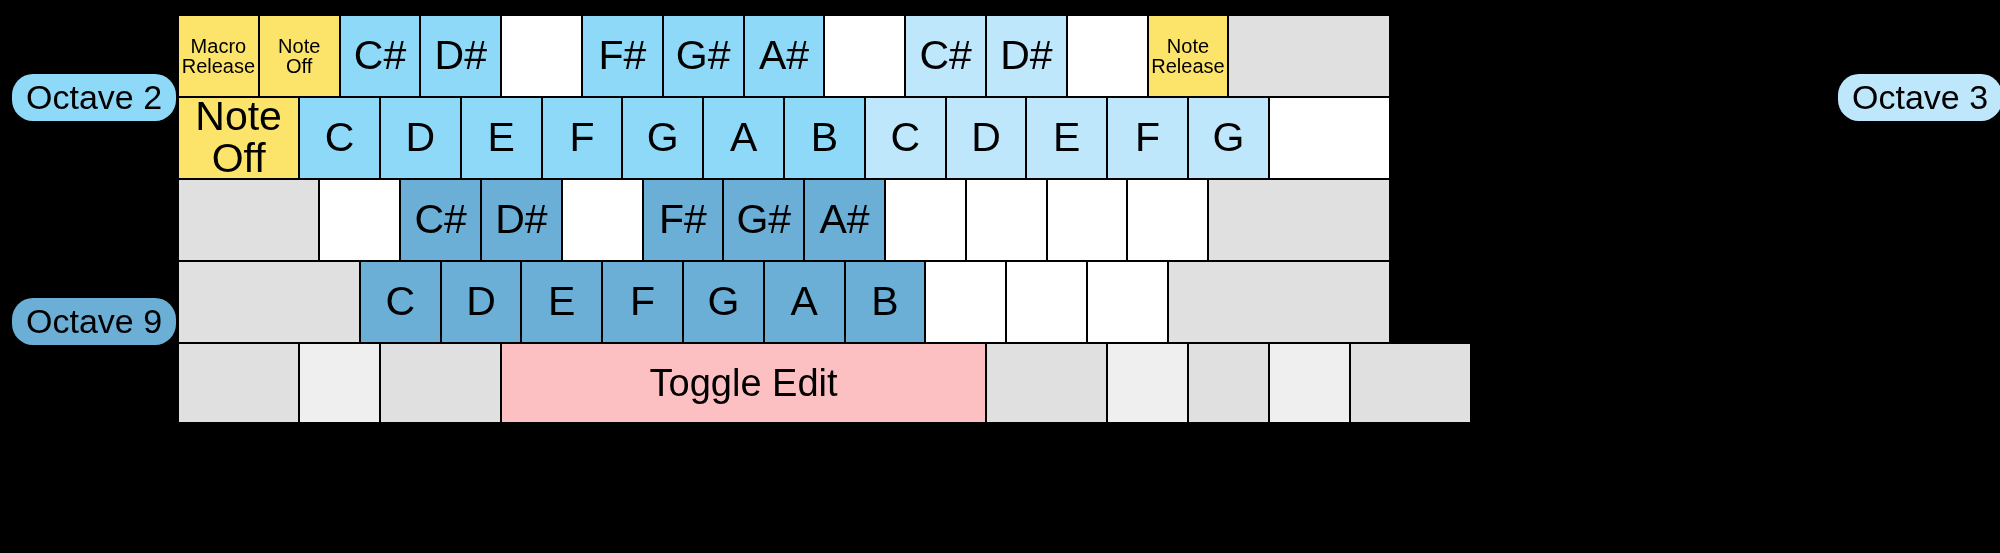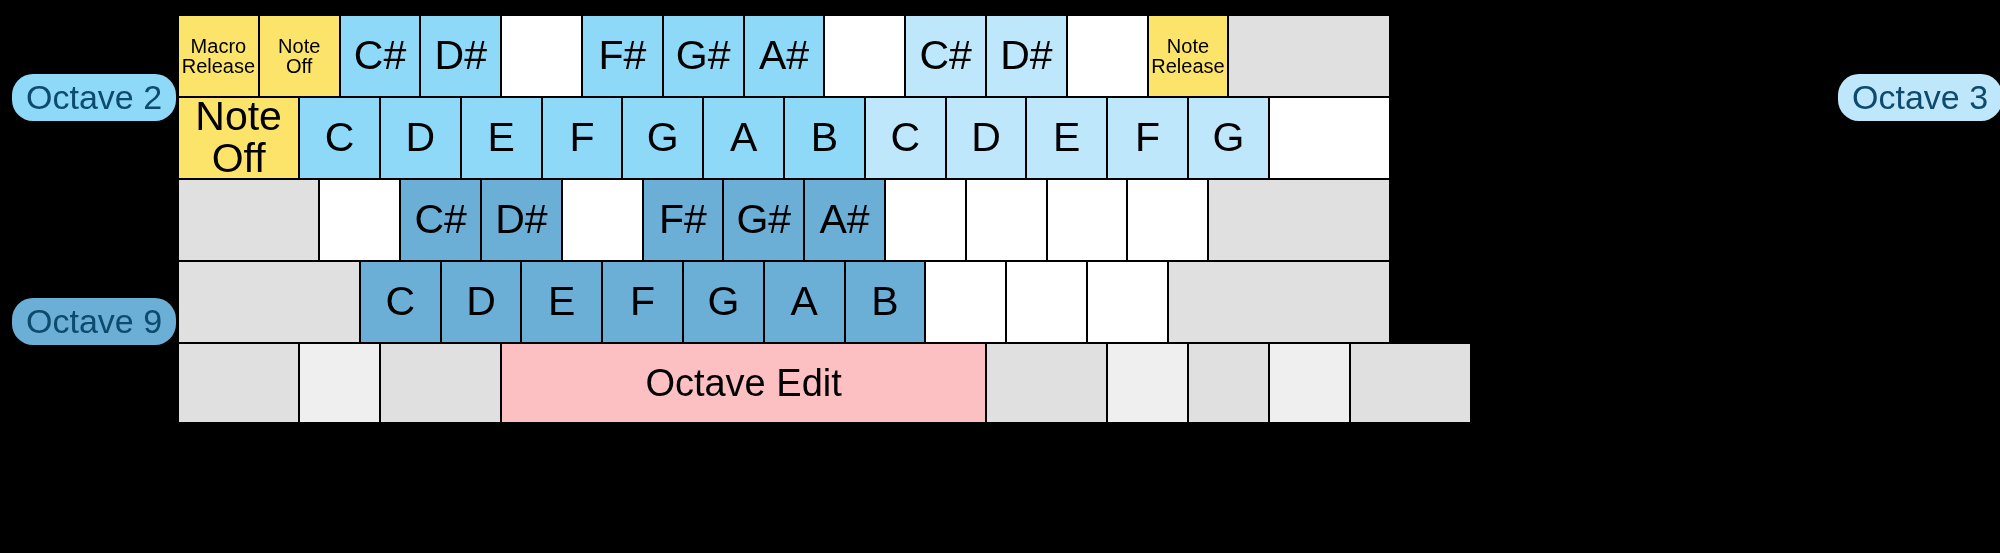--- a/index.html
+++ b/index.html
@@ -68,21 +68,21 @@
 
   
   .octave-pill {
     position: absolute;
     box-sizing: border-box;
     border-radius: 21px;
     display: flex;
     align-items: center;
     justify-content: center;
     font-size: 34px;
-    color: #0c4a6e;
+    color: #000000;
     padding: 4px 14px;
     white-space: nowrap;
   }
   #octave-2 { left: 12px;   top: 74px;  }
   #octave-1 { left: 12px;   top: 298px; }
   #octave-3 { left: 1838px; top: 74px;  }
 </style>
 </head>
 <body>
 
@@ -260,21 +260,21 @@
         <div class="key sz-toggle" style="left: 0px; width: 121.2px; height: 80px; background: rgb(224, 224, 224);">
           <span class="lbl"></span>
         </div>
         <div class="key sz-toggle" style="left: 121.2px; width: 80.8px; height: 80px; background: rgb(239, 239, 239);">
           <span class="lbl"></span>
         </div>
         <div class="key sz-toggle" style="left: 202px; width: 121.2px; height: 80px; background: rgb(224, 224, 224);">
           <span class="lbl"></span>
         </div>
         <div class="key sz-toggle" style="left: 323.2px; width: 484.8px; height: 80px; background: rgb(252, 192, 195);">
-          <span class="lbl">Octave Edit</span>
+          <span class="lbl">Toggle Edit</span>
         </div>
         <div class="key sz-toggle" style="left: 808px; width: 121.2px; height: 80px; background: rgb(224, 224, 224);">
           <span class="lbl"></span>
         </div>
         <div class="key sz-toggle" style="left: 929.2px; width: 80.8px; height: 80px; background: rgb(239, 239, 239);">
           <span class="lbl"></span>
         </div>
         <div class="key sz-toggle" style="left: 1010px; width: 80.8px; height: 80px; background: rgb(224, 224, 224);">
           <span class="lbl"></span>
         </div>

